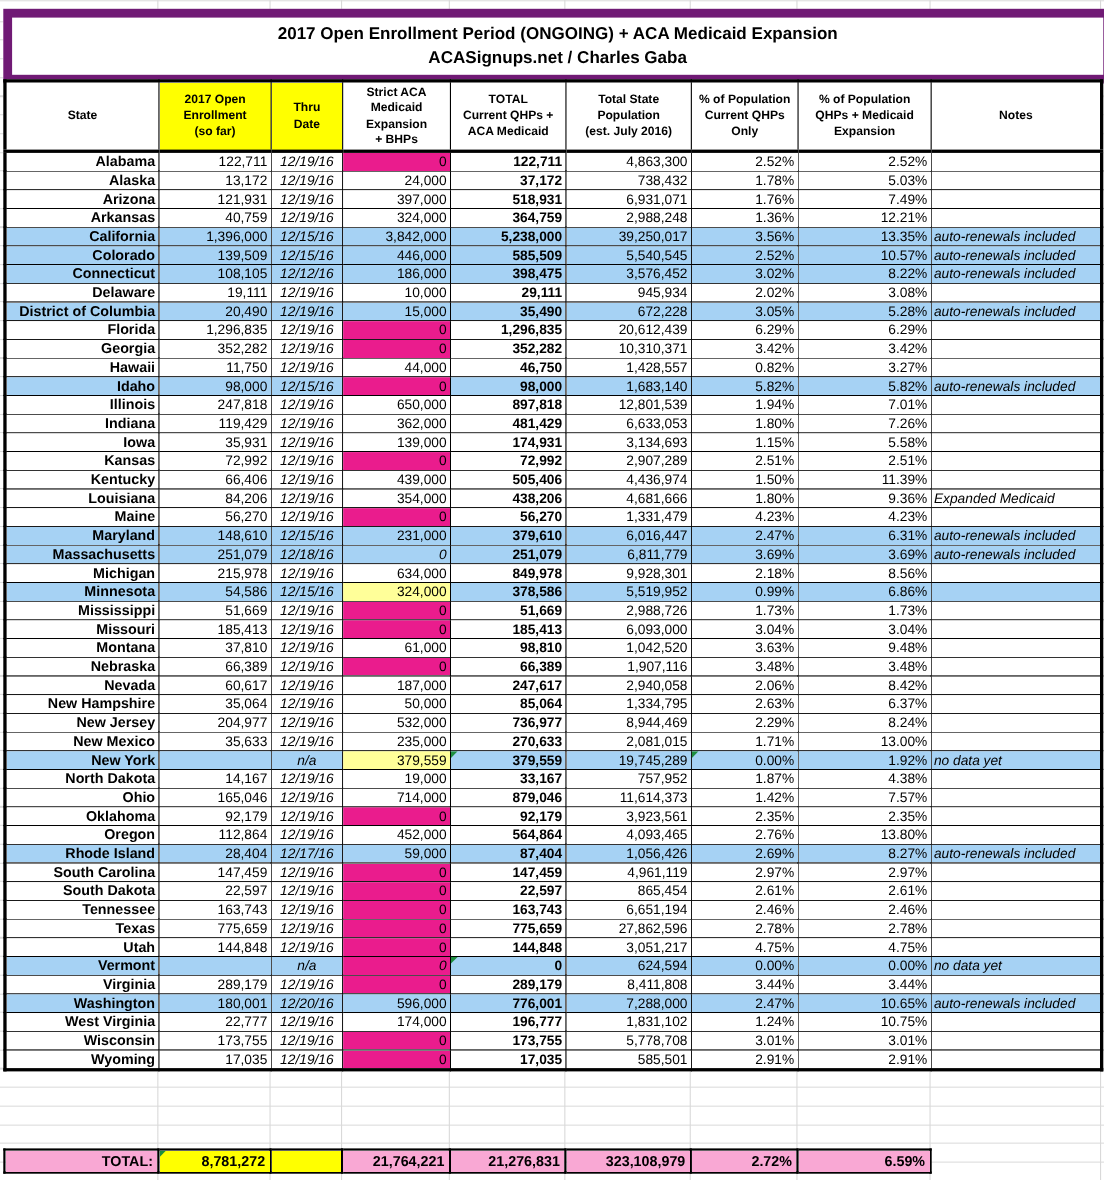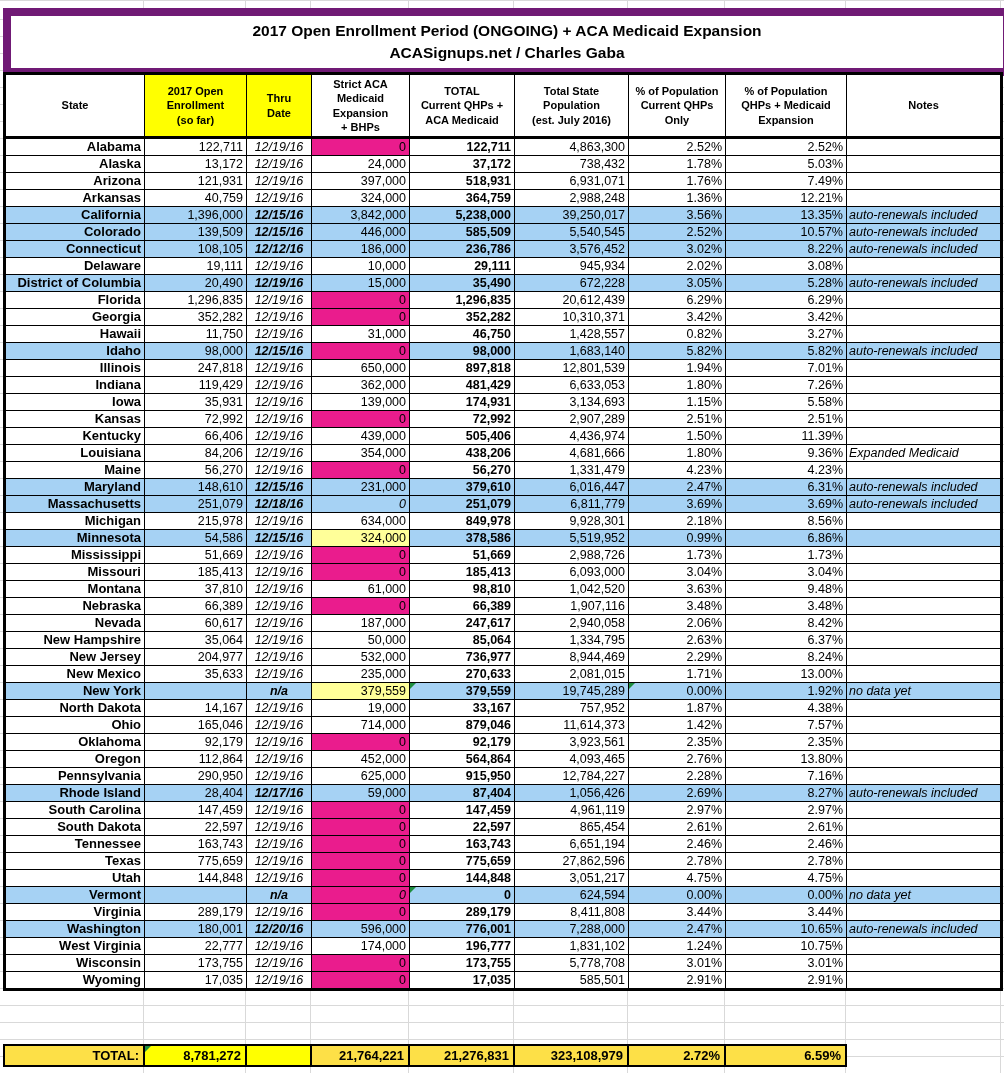--- a/index.html
+++ b/index.html
@@ -33,33 +33,33 @@
   .main th.yellow{background:var(--yellow);}
   .main td{
     border:1px solid #000;height:16px;line-height:16px;font-size:12.5px;
     padding:0 3px 0 1px;overflow:hidden;white-space:nowrap;position:relative;background:#fff;
   }
   tr.hl td{background:var(--blue);}
   td.state{font-weight:bold;text-align:right;font-size:13px;}
   td.num{text-align:right;}
   td.tot{font-weight:bold;}
   td.thru{text-align:center;font-style:italic;padding:0 2px;}
-  tr.hl td.thru{font-weight:bold;}
+  tr.hl td.thru{font-weight:normal;}
   td.pink{background:var(--pink) !important;}
   td.lyellow{background:var(--lightyellow) !important;}
   td.ital{font-style:italic;}
   td.note{font-style:italic;text-align:left;padding-left:2px;}
   .gmark{
     position:absolute;top:0;left:0;width:0;height:0;
     border-top:6px solid var(--green);border-right:6px solid transparent;
   }
   .total-table{position:absolute;left:3px;top:1044px;width:842px;}
   .total-table td{
     border:2px solid #000;height:19px;line-height:19px;font-size:13px;font-weight:bold;
-    padding:0 4px 0 1px;overflow:hidden;white-space:nowrap;position:relative;background:#fde047;
+    padding:0 4px 0 1px;overflow:hidden;white-space:nowrap;position:relative;background:#f9a8d4;
     text-align:right;
   }
   .total-table td.yellow{background:var(--yellow);margin-left:40px;}
 </style>
 </head>
 <body style="--yellow: #FFFF00; --lightyellow: #FFFF99; --blue: #A6D2F4; --pink: #EA1C8D; --green: #1E8E3E;">
 
 <div class="title-box">
   <div>2017 Open Enrollment Period (ONGOING) + ACA Medicaid Expansion</div>
   <div>ACASignups.net / Charles Gaba</div>
@@ -169,21 +169,21 @@
         <td class="num">5,540,545</td>
         <td class="num">2.52%</td>
         <td class="num">10.57%</td>
         <td class="note">auto-renewals included</td>
       </tr>
       <tr class="hl">
         <td class="state">Connecticut</td>
         <td class="num">108,105</td>
         <td class="thru">12/12/16</td>
         <td class="num">186,000</td>
-        <td class="num tot">236,786</td>
+        <td class="num tot">398,475</td>
         <td class="num">3,576,452</td>
         <td class="num">3.02%</td>
         <td class="num">8.22%</td>
         <td class="note">auto-renewals included</td>
       </tr>
       <tr>
         <td class="state">Delaware</td>
         <td class="num">19,111</td>
         <td class="thru">12/19/16</td>
         <td class="num">10,000</td>
@@ -223,21 +223,21 @@
         <td class="num tot">352,282</td>
         <td class="num">10,310,371</td>
         <td class="num">3.42%</td>
         <td class="num">3.42%</td>
         <td class="note"></td>
       </tr>
       <tr>
         <td class="state">Hawaii</td>
         <td class="num">11,750</td>
         <td class="thru">12/19/16</td>
-        <td class="num">31,000</td>
+        <td class="num">44,000</td>
         <td class="num tot">46,750</td>
         <td class="num">1,428,557</td>
         <td class="num">0.82%</td>
         <td class="num">3.27%</td>
         <td class="note"></td>
       </tr>
       <tr class="hl">
         <td class="state">Idaho</td>
         <td class="num">98,000</td>
         <td class="thru">12/15/16</td>
@@ -503,31 +503,20 @@
       </tr>
       <tr>
         <td class="state">Oregon</td>
         <td class="num">112,864</td>
         <td class="thru">12/19/16</td>
         <td class="num">452,000</td>
         <td class="num tot">564,864</td>
         <td class="num">4,093,465</td>
         <td class="num">2.76%</td>
         <td class="num">13.80%</td>
-        <td class="note"></td>
-      </tr>
-      <tr>
-        <td class="state">Pennsylvania</td>
-        <td class="num">290,950</td>
-        <td class="thru">12/19/16</td>
-        <td class="num">625,000</td>
-        <td class="num tot">915,950</td>
-        <td class="num">12,784,227</td>
-        <td class="num">2.28%</td>
-        <td class="num">7.16%</td>
         <td class="note"></td>
       </tr>
       <tr class="hl">
         <td class="state">Rhode Island</td>
         <td class="num">28,404</td>
         <td class="thru">12/17/16</td>
         <td class="num">59,000</td>
         <td class="num tot">87,404</td>
         <td class="num">1,056,426</td>
         <td class="num">2.69%</td>

